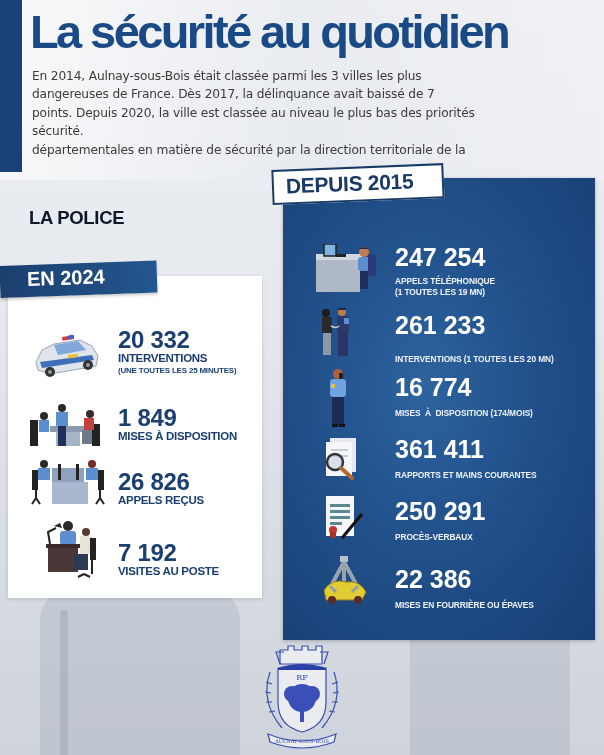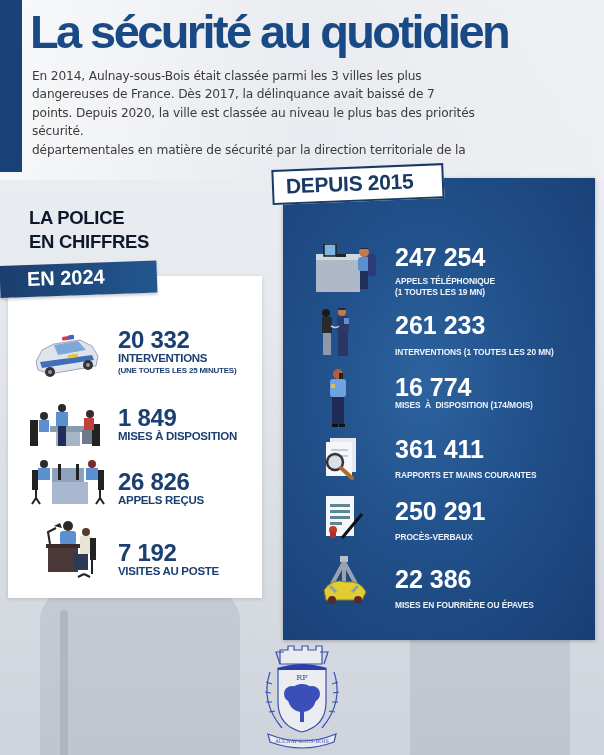--- a/index.html
+++ b/index.html
@@ -110,21 +110,20 @@
 <div class="intro">
   <div>En 2014, Aulnay-sous-Bois était classée parmi les 3 villes les plus</div>
   <div>dangereuses de France. Dès 2017, la délinquance avait baissé de 7</div>
   <div>points. Depuis 2020, la ville est classée au niveau le plus bas des priorités</div>
   <div>sécurité.</div>
   <div>départementales en matière de sécurité par la direction territoriale de la</div>
 </div>
 
 <div class="police-title">
   <div>LA POLICE</div>
-  <div>EN CHIFFRES</div>
 </div>
 
 <div class="ribbon-2024">
   <span>EN 2024</span>
 </div>
 
 <div class="card-2024">
 
   <svg class="icon-left" style="left:22px;top:52px" width="72" height="52" viewBox="0 0 72 52">
     <path d="M6 34 L12 22 L24 16 L50 12 L62 18 L68 28 L66 38 L20 46 L8 42 Z" fill="#dfe4ec" stroke="#9aa6b6" stroke-width="1"></path>
@@ -229,35 +228,35 @@
   <rect x="3" y="25" width="8" height="22" fill="#8f98a8"></rect>
   <circle cx="22" cy="4" r="4" fill="#c27a4e"></circle>
   <path d="M18 2 a4 3 0 0 1 8 0 z" fill="#1c2a4a"></path>
   <rect x="17" y="8" width="12" height="16" rx="2" fill="#2a3a6a"></rect>
   <rect x="24" y="10" width="5" height="6" fill="#5b8fd0"></rect>
   <rect x="18" y="24" width="10" height="24" fill="#2a3566"></rect>
   <path d="M11 18 q5 3 8 0" stroke="#ccc" stroke-width="1.5" fill="none"></path>
 </svg>
 <div class="stat-right" style="top:312px">
   <div class="num">261 233</div>
-  <div class="lbl" style="margin-top:9px">INTERVENTIONS (1 TOUTES LES 20 MN)</div>
+  <div class="lbl" style="margin-top:16px">INTERVENTIONS (1 TOUTES LES 20 MN)</div>
 </div>
 
 <svg class="icon-right" style="left:326px;top:368px" width="24" height="60" viewBox="0 0 24 60">
   <circle cx="12" cy="6" r="5" fill="#b0603a"></circle>
   <rect x="13" y="5" width="4" height="6" fill="#222"></rect>
   <rect x="4" y="11" width="16" height="18" rx="3" fill="#6fa3e0"></rect>
   <rect x="5" y="16" width="4" height="4" fill="#e0c040"></rect>
   <rect x="6" y="29" width="12" height="28" fill="#1f2a55"></rect>
   <rect x="6" y="56" width="6" height="3" fill="#111"></rect>
     <rect x="13" y="56" width="6" height="3" fill="#111"></rect>
 </svg>
 <div class="stat-right" style="top:374px">
   <div class="num">16 774</div>
-  <div class="lbl" style="margin-top:0;white-space:pre">MISES  À  DISPOSITION (174/MOIS)</div>
+  <div class="lbl" style="margin-top:8px;white-space:pre">MISES  À  DISPOSITION (174/MOIS)</div>
 </div>
 
 <svg class="icon-right" style="left:322px;top:436px" width="40" height="44" viewBox="0 0 40 44">
   <rect x="8" y="2" width="26" height="34" fill="#e6eaf0"></rect>
   <rect x="4" y="6" width="26" height="34" fill="#f4f6f9"></rect>
   <line x1="9" y1="14" x2="26" y2="14" stroke="#c6ccd6" stroke-width="2"></line>
   <line x1="9" y1="20" x2="26" y2="20" stroke="#c6ccd6" stroke-width="2"></line>
   <circle cx="13" cy="26" r="8" fill="rgba(200,210,225,0.6)" stroke="#333" stroke-width="2.5"></circle>
   <line x1="19" y1="32" x2="30" y2="42" stroke="#b06a30" stroke-width="4" stroke-linecap="round"></line>
 </svg>

